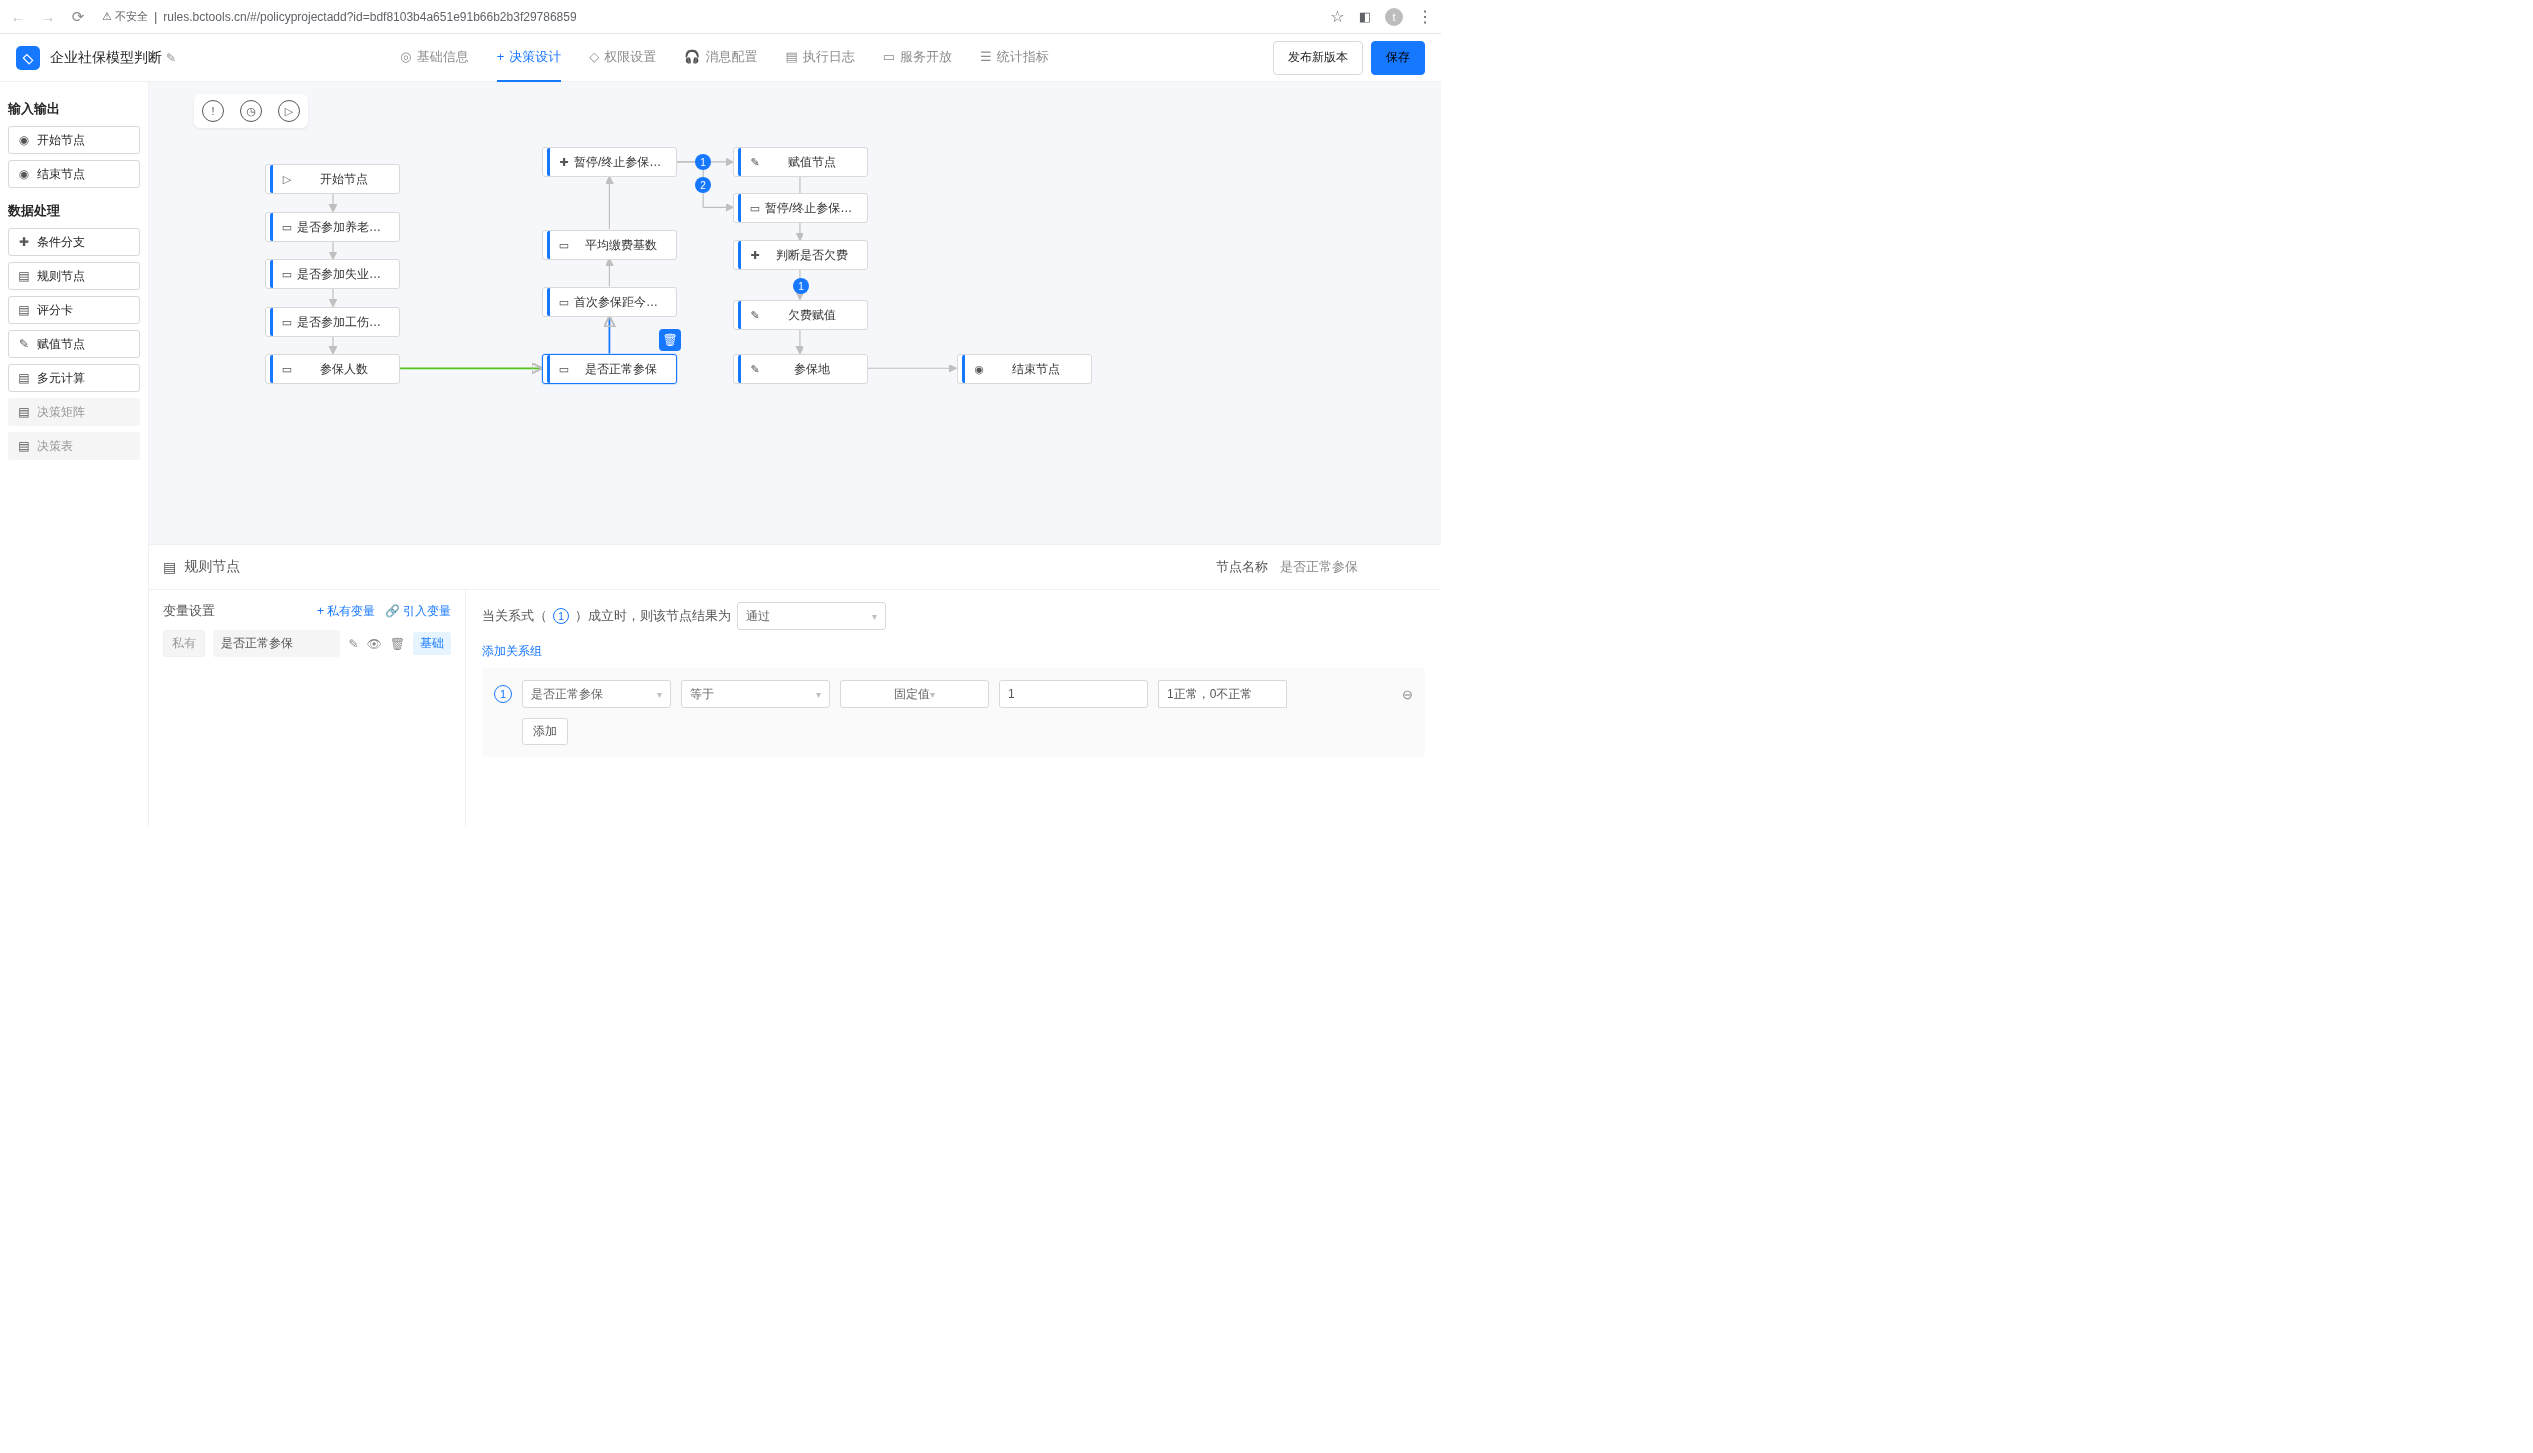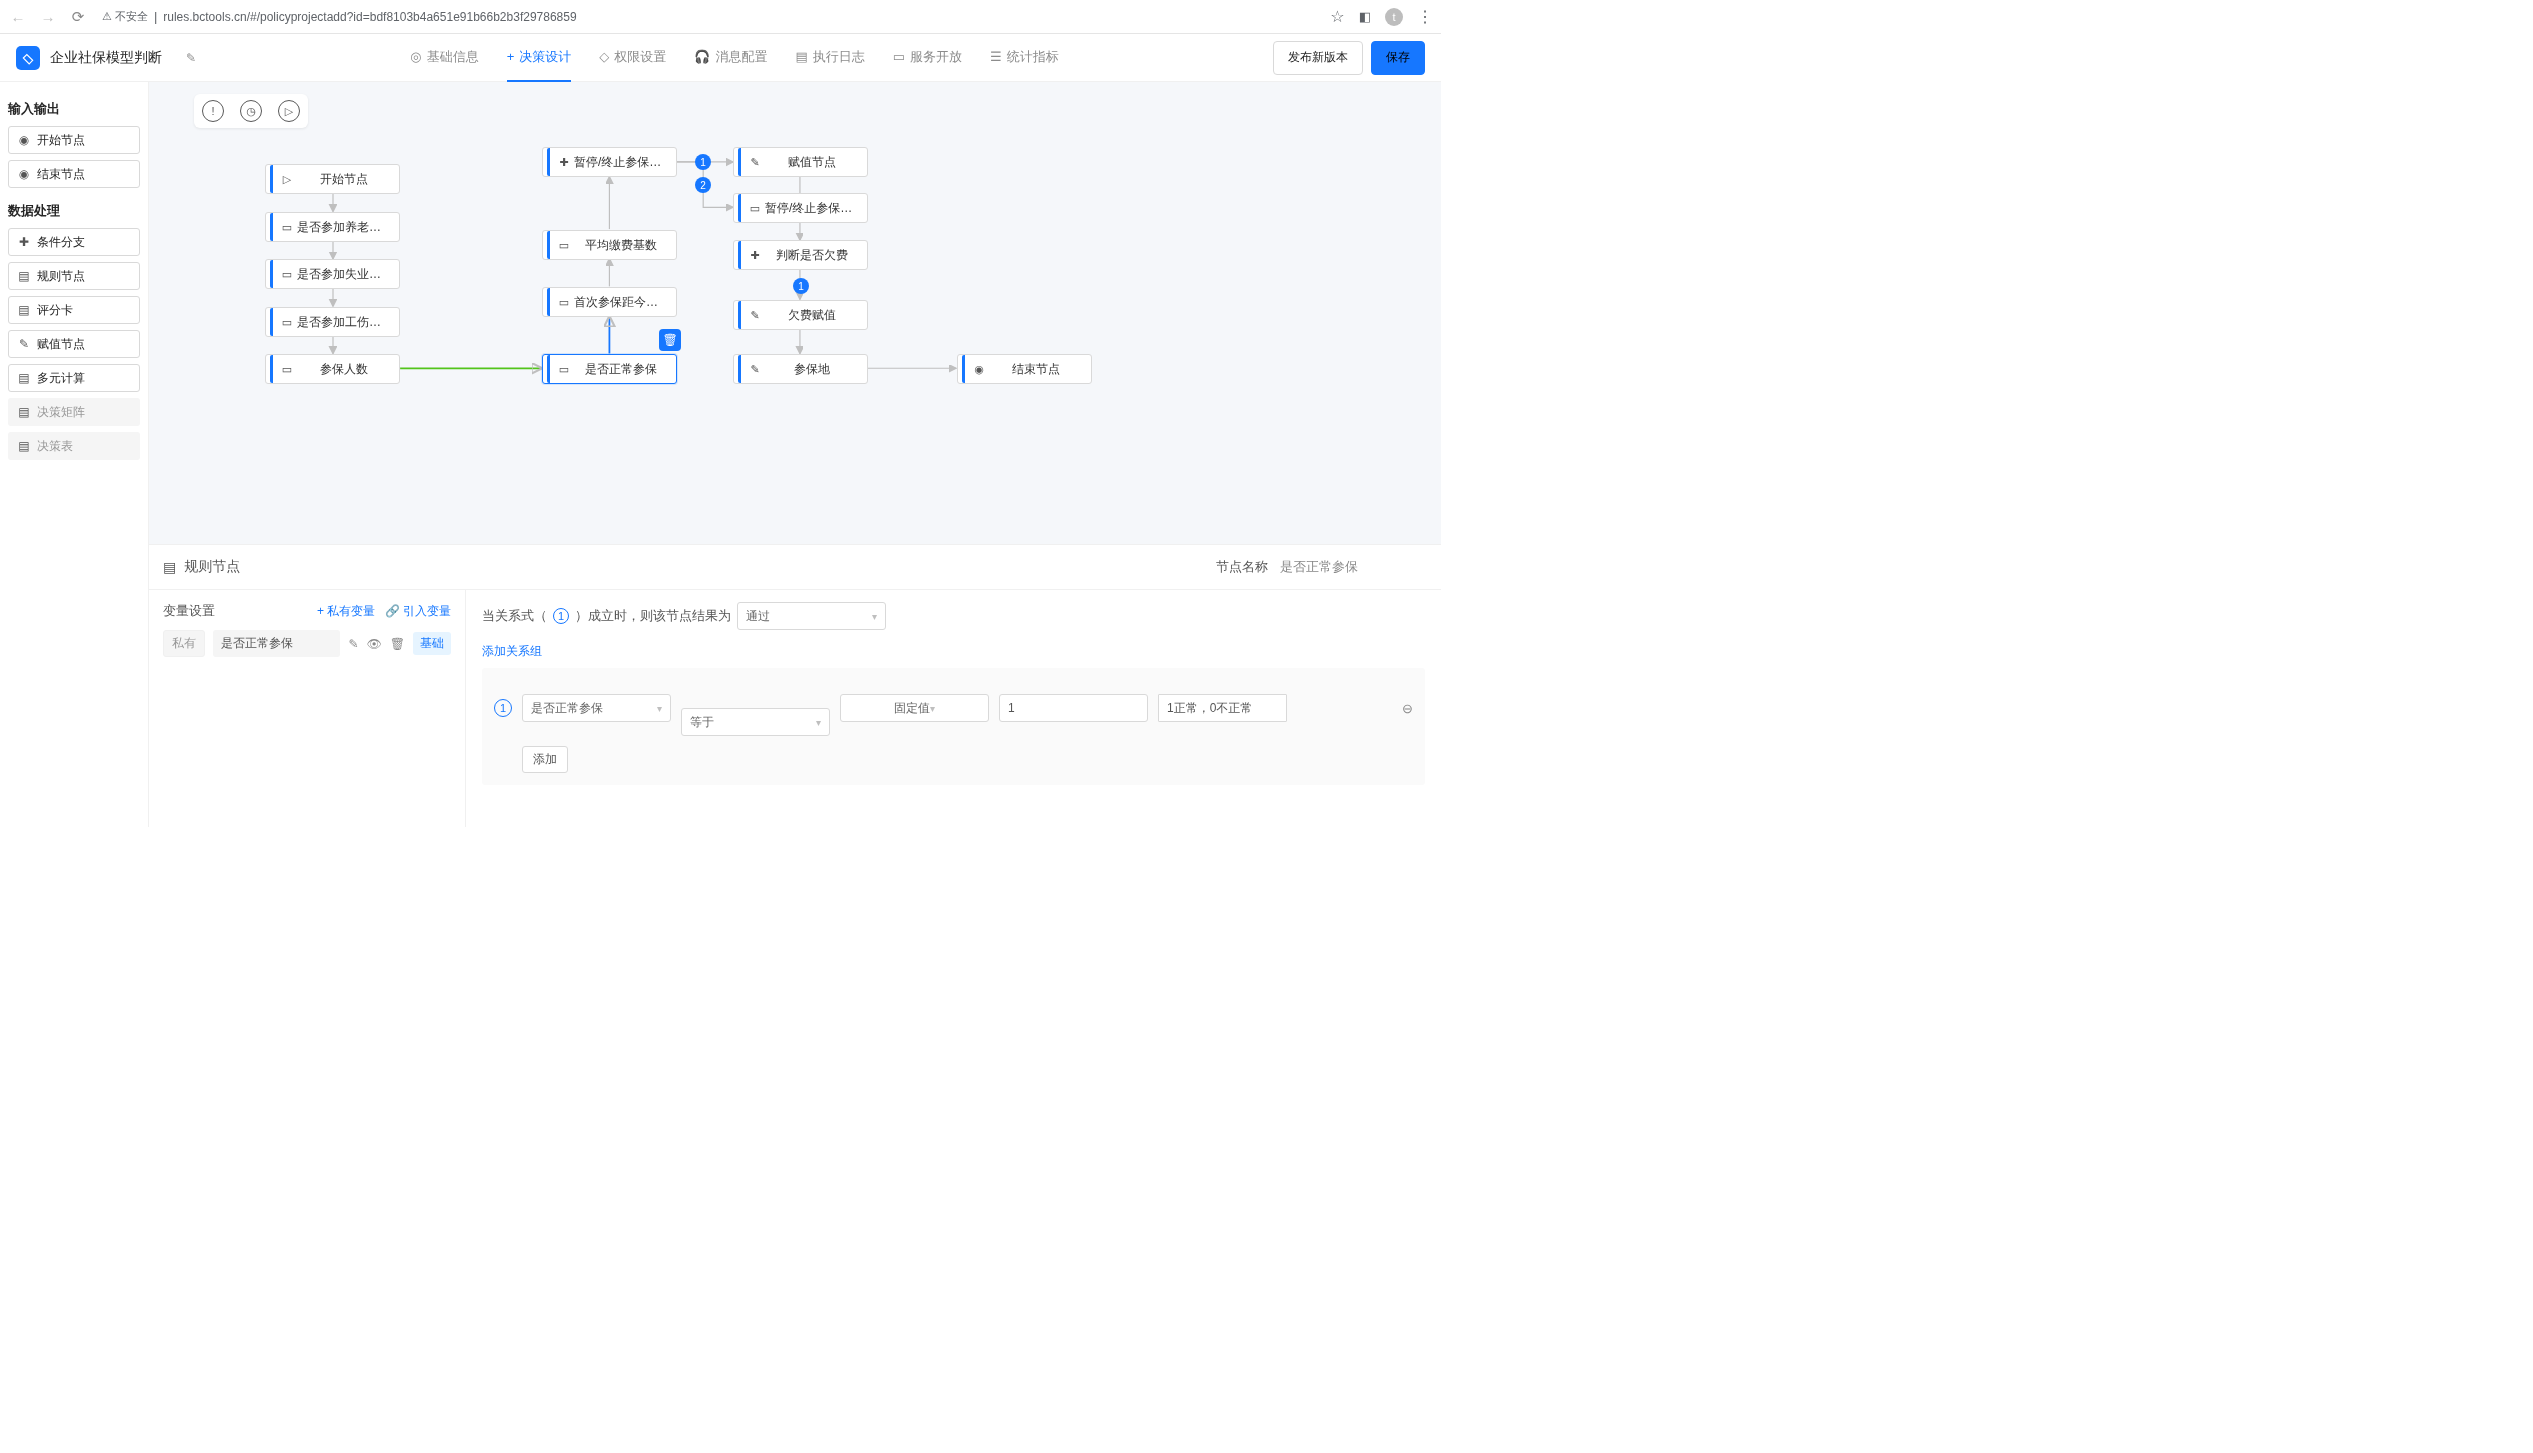--- a/index.html
+++ b/index.html
@@ -23,21 +23,21 @@
   .url-bar{flex:1;display:flex;align-items:center;background:#fff;height:26px;gap:6px;padding:0 4px;}
   .url-bar .warn{font-size:11px;display:flex;align-items:center;gap:3px;color:#5f6368;}
   .url-bar .url{color:#5f6368;font-size:12px;}
   .chrome .right{margin-left:auto;display:flex;align-items:center;gap:14px;font-size:16px;}
   .chrome .avatar{width:18px;height:18px;border-radius:50%;background:#bdbdbd;color:#fff;display:flex;align-items:center;justify-content:center;font-size:11px;}
 
   
   .app-header{height:48px;display:flex;align-items:center;padding:0 16px;border-bottom:1px solid var(--light);}
   .logo{width:24px;height:24px;background:var(--blue);border-radius:5px;display:flex;align-items:center;justify-content:center;color:#fff;font-weight:700;transform:rotate(0deg);margin-right:10px;}
   .logo svg{width:14px;height:14px;}
-  .title{font-size:14px;color:var(--text);margin-right:24px;}
+  .title{font-size:14px;color:var(--text);margin-right:4px;}
   .edit-icon{color:var(--muted);font-size:12px;}
   .tabs{display:flex;align-items:center;gap:28px;margin:0 auto;}
   .tab{display:flex;align-items:center;gap:5px;color:var(--muted);font-size:13px;height:48px;border-bottom:2px solid transparent;}
   .tab.active{color:var(--blue);border-bottom-color:var(--blue);}
   .tab-icon{font-size:13px;}
   .header-actions{display:flex;gap:8px;}
   .btn{height:18px;padding:16px 14px;border-radius:4px;border:1px solid var(--border);background:#fff;font-size:12px;display:flex;align-items:center;color:var(--text);}
   .btn.primary{background:var(--blue);border-color:var(--blue);color:#000000;}
 
   
@@ -92,21 +92,21 @@
   .expr{display:flex;align-items:center;gap:6px;font-size:13px;color:#555;margin-bottom:13px;}
   .expr .b1{color:var(--blue);}
   .select{height:28px;border:1px solid var(--border);border-radius:3px;display:flex;align-items:center;padding:0 8px;font-size:12px;color:#666;justify-content:space-between;min-width:99px;}
   .select .caret{color:#bfbfbf;font-size:10px;}
   .addgrp{color:var(--blue);font-size:12px;margin-bottom:8px;display:inline-block;}
   .cond-box{background:#fafafa;border-radius:3px;padding:12px;}
   .cond-row{display:flex;align-items:center;gap:10px;margin-bottom:10px;}
   .cond-row .num{width:18px;height:18px;border-radius:50%;border:1px solid var(--blue);color:var(--blue);display:flex;align-items:center;justify-content:center;font-size:11px;}
   .cond-row .select{background:#fff;flex-shrink:0;}
   .cond-row .sel-v{width:149px;}
-  .cond-row .sel-op{width:149px;margin-top:28px;}
+  .cond-row .sel-op{width:149px;}
   .cond-row .sel-t{width:149px;justify-content:center;}
   .cond-row input.val{height:28px;border:1px solid var(--border);border-radius:3px;padding:0 8px;font-size:12px;width:149px;background:#fff;color:#555;}
   .cond-row input.note{height:28px;border:1px solid var(--border);border-radius:1px;padding:0 8px;font-size:12px;width:129px;background:#fff;color:#555;}
   .cond-row .rm{color:#888;font-size:13px;margin-left:auto;}
   .addcond{border:1px solid var(--border);border-radius:3px;padding:4px 10px;font-size:12px;color:#555;background:#fff;display:inline-block;}
 
   [data-interactable="true"]{cursor:pointer;}
 </style>
 </head>
 <body>

